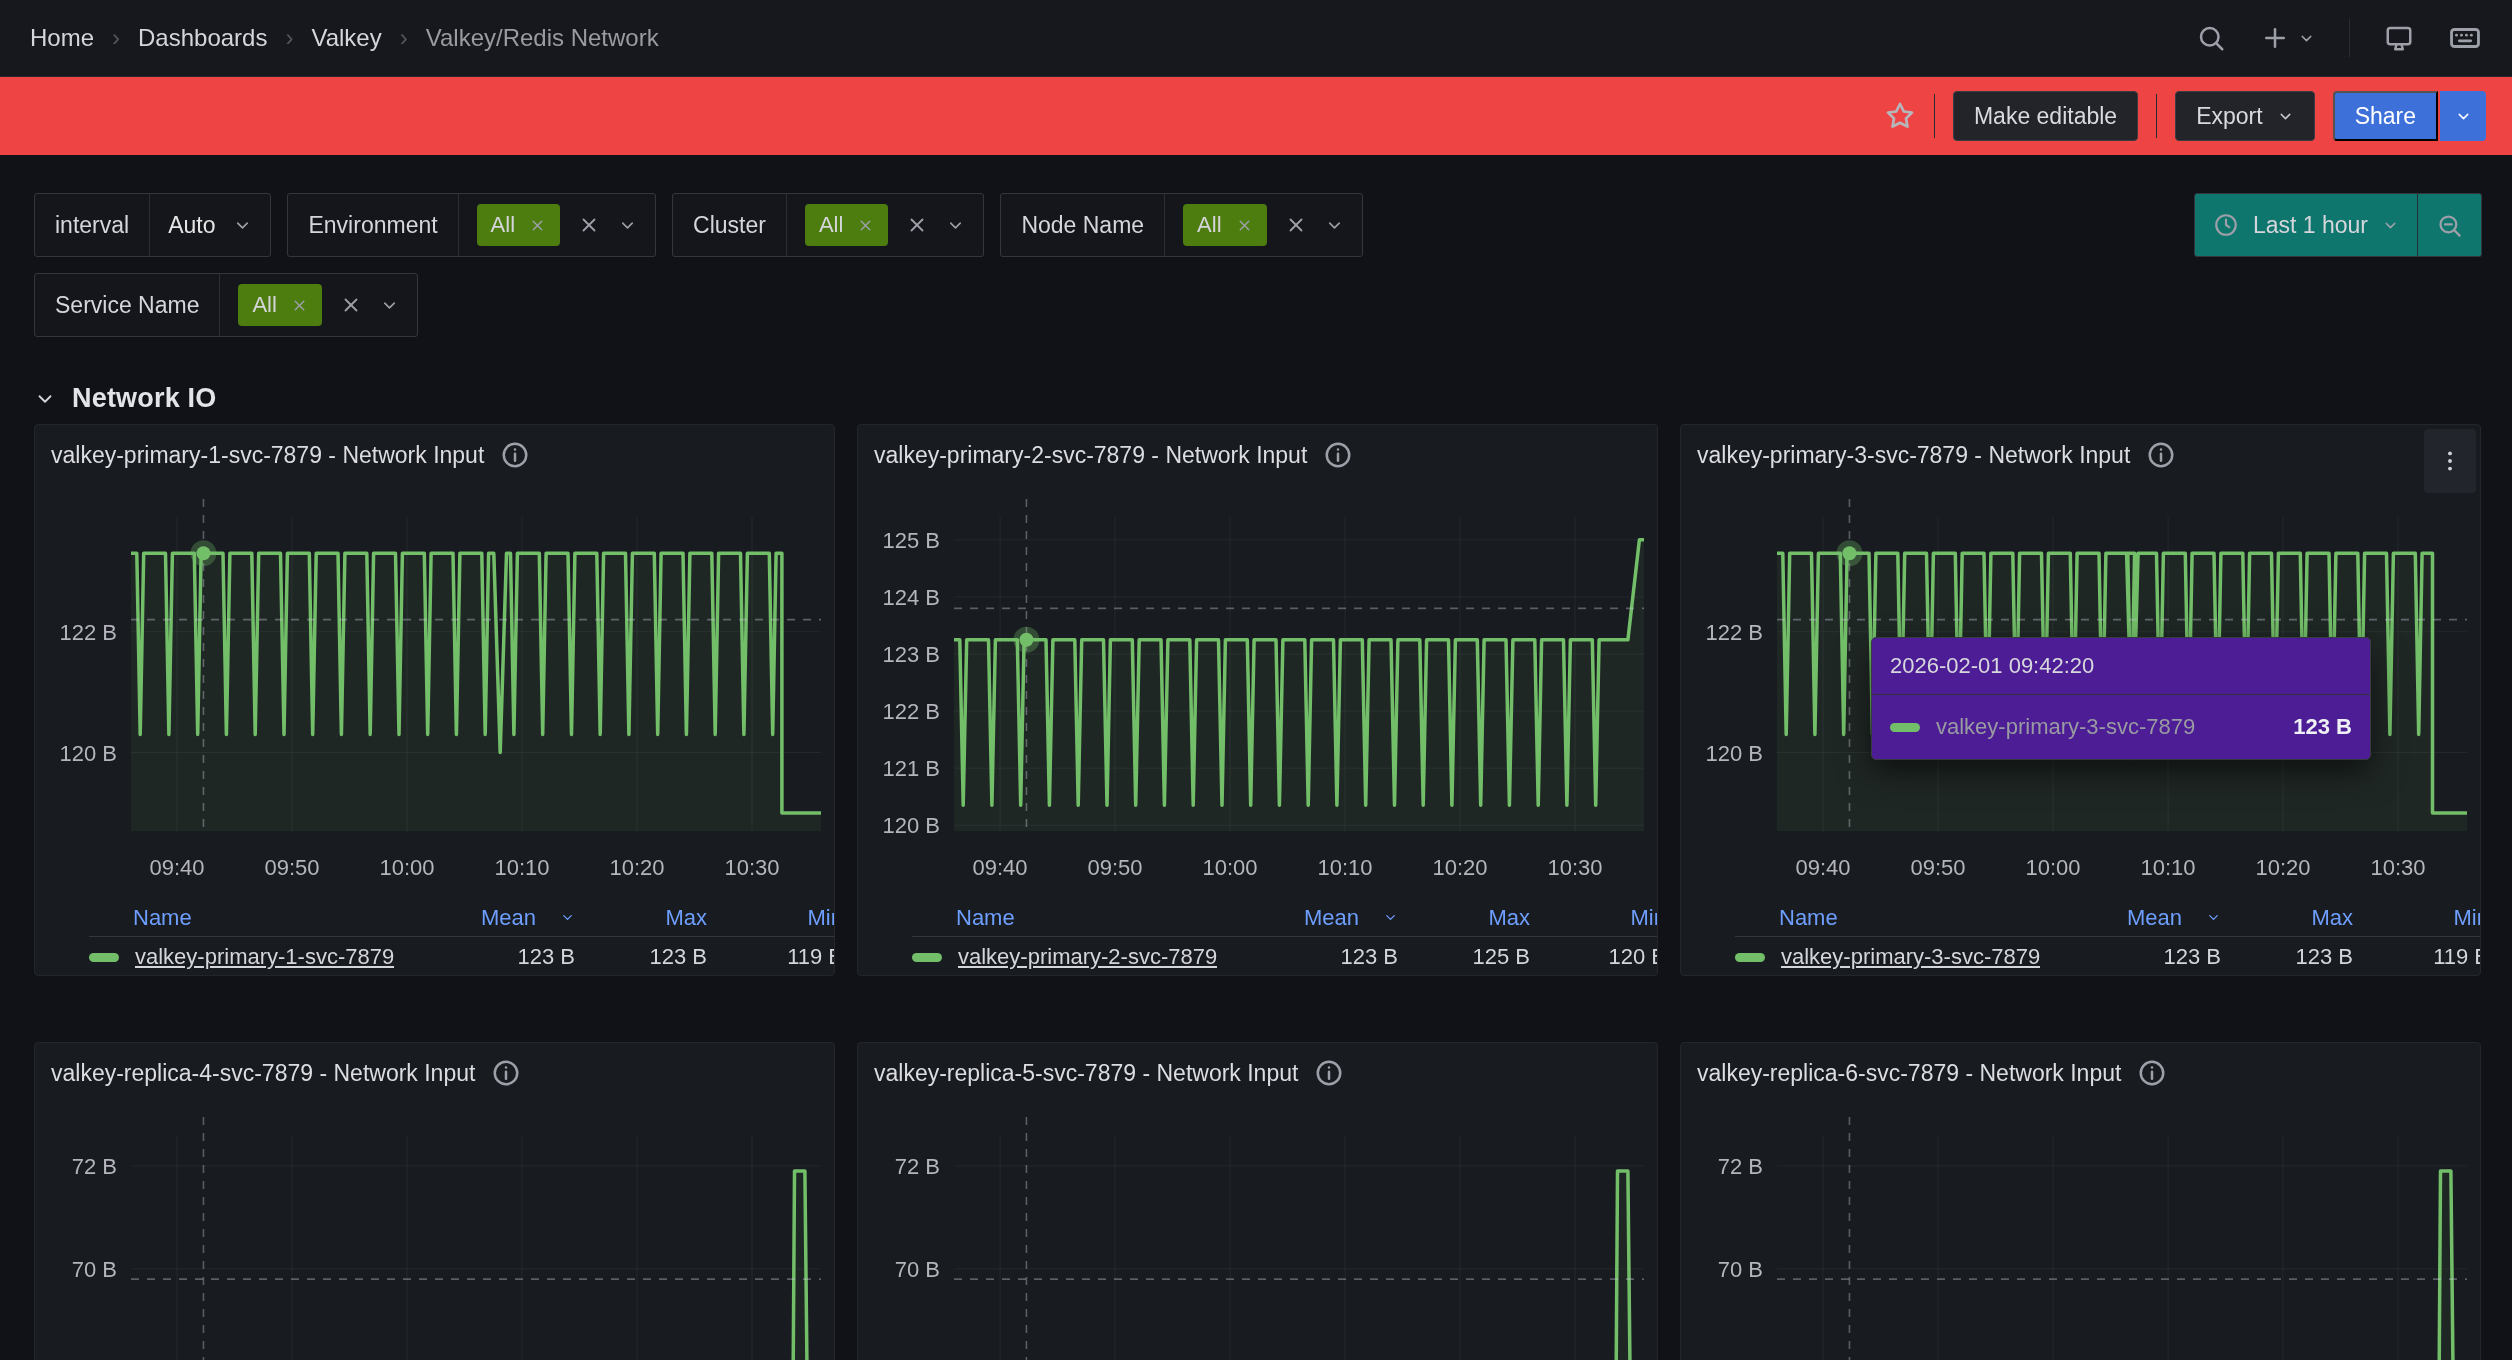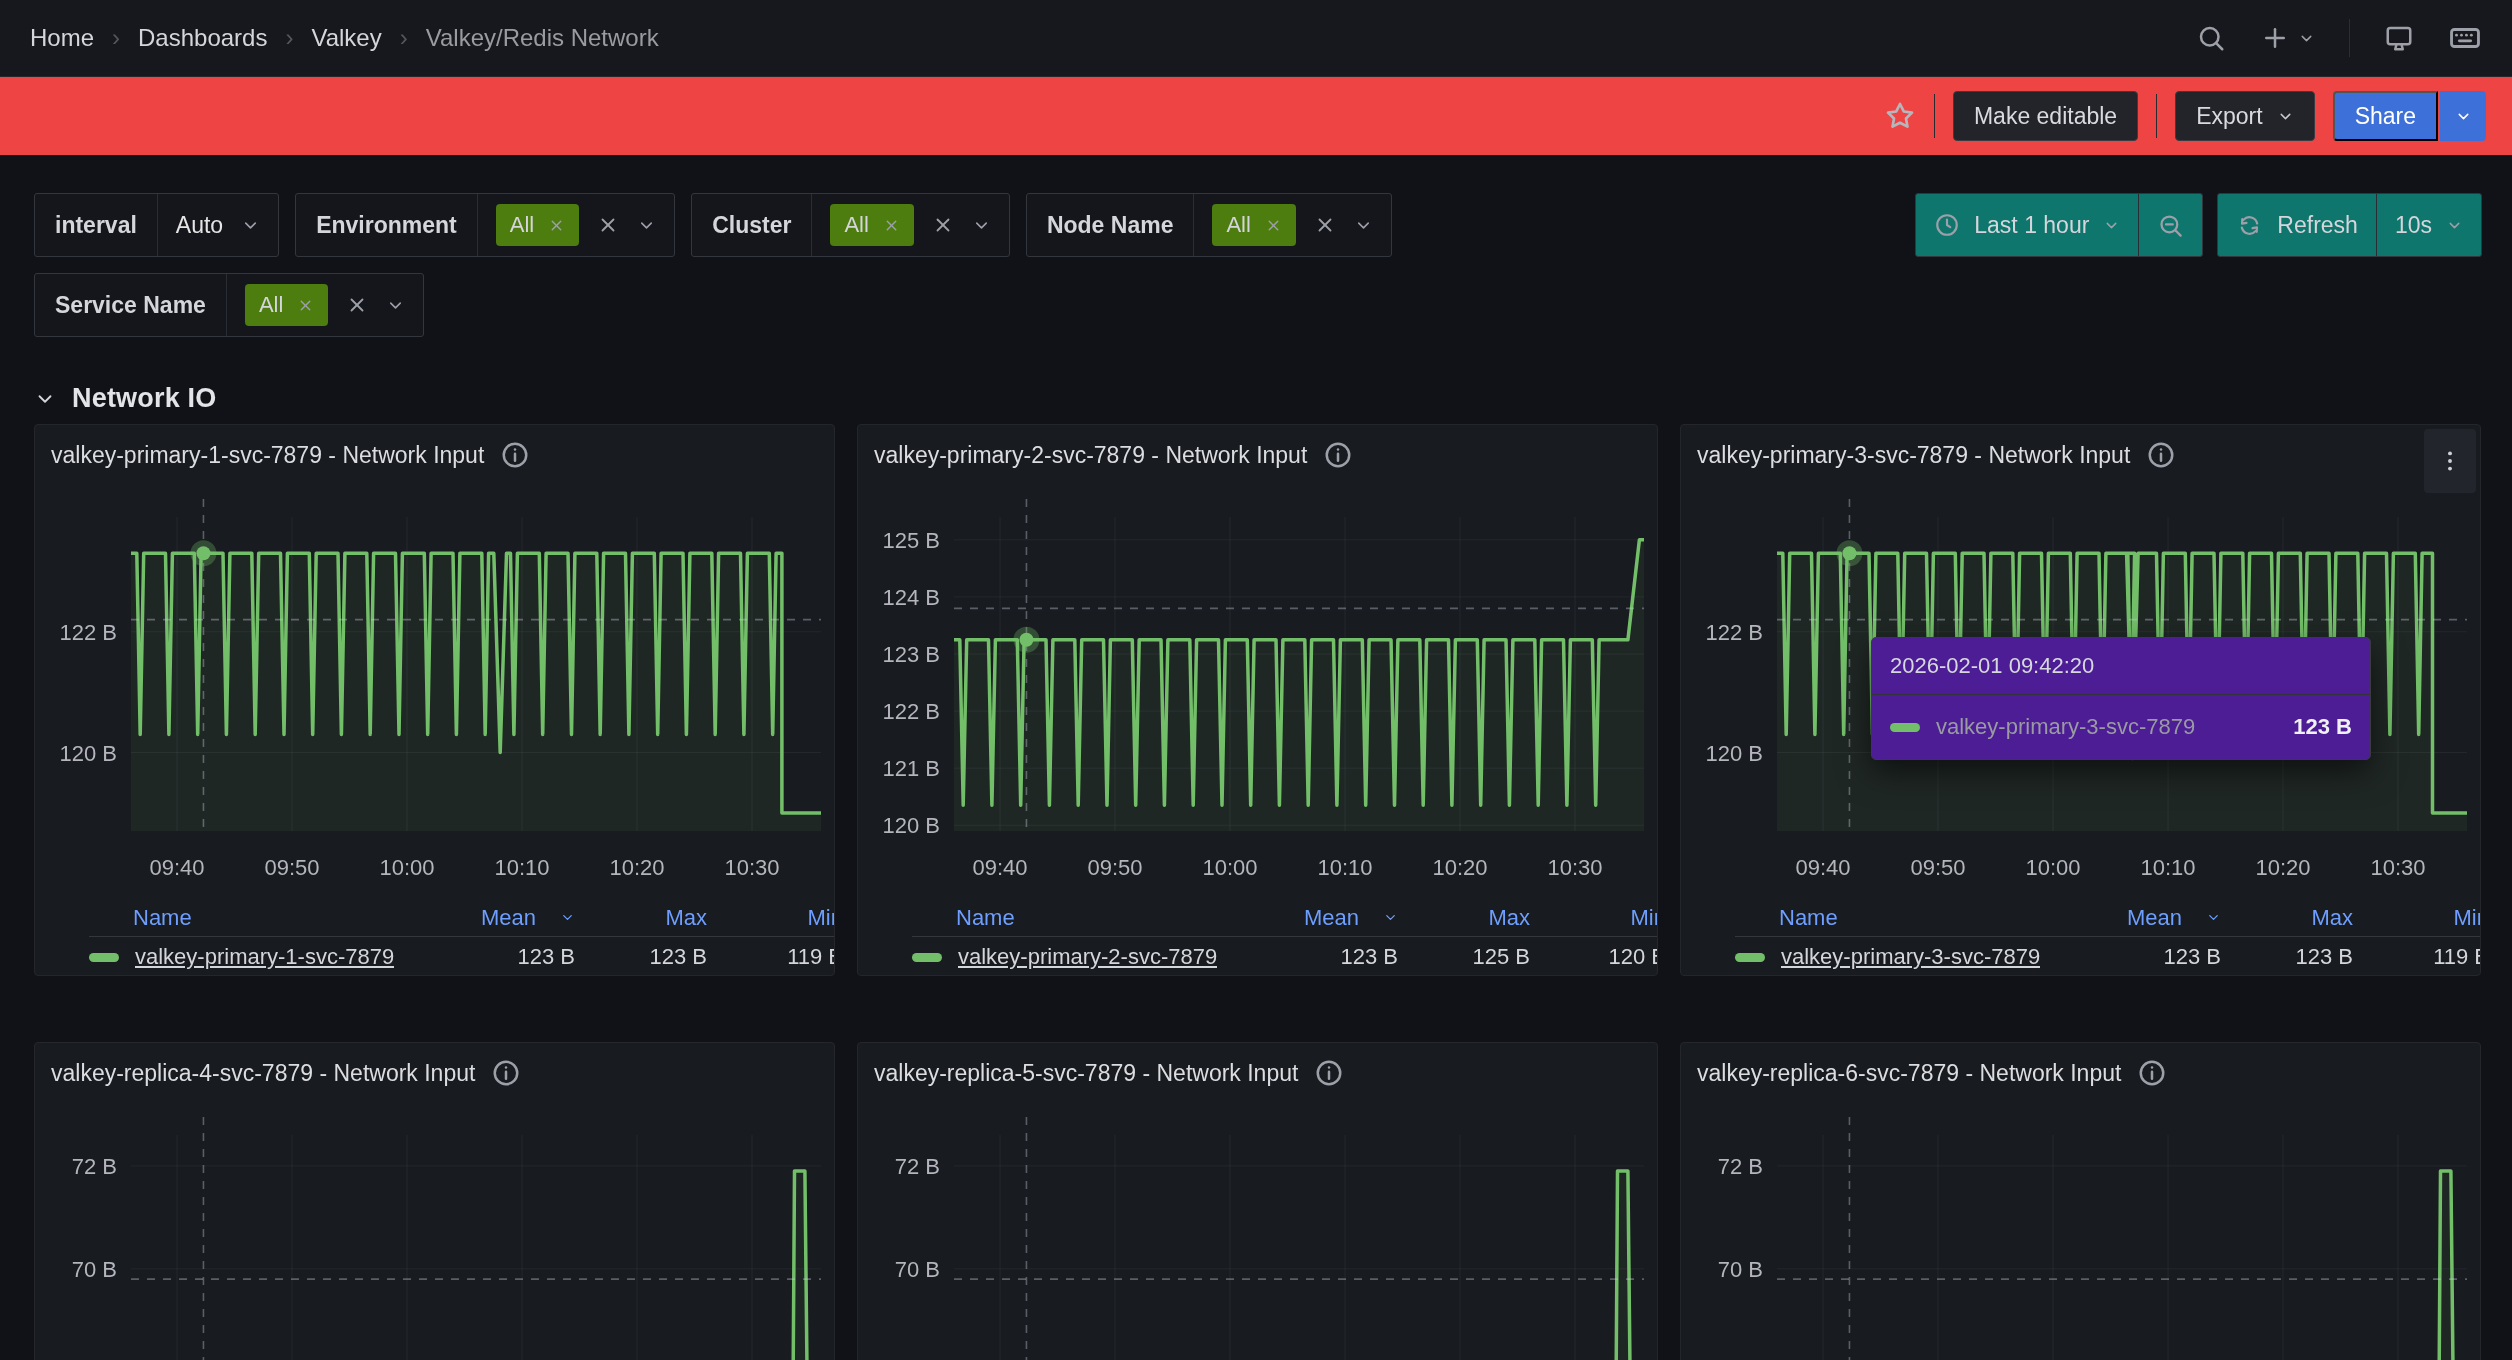--- a/index.html
+++ b/index.html
@@ -45,21 +45,21 @@
   .btn-secondary .chev { stroke:#c9cad0; }
 
   
   .filters { padding:38px 30px 0 34px; display:flex; flex-direction:column; gap:16px; }
   .filter-row { display:flex; align-items:flex-start; gap:16px; }
   .filter {
     display:flex; align-items:stretch; height:64px; background:#15161b;
     border:1px solid #34363e; border-radius:3px;
   }
   .filter-label {
-    display:flex; align-items:center; padding:0 20px; font-size:23px; font-weight:700;
+    display:flex; align-items:center; padding:0 20px; font-size:23px; font-weight:400;
     color:#d5d6db; border-right:1px solid #2b2d34; white-space:nowrap;
   }
   .filter-value { display:flex; align-items:center; gap:18px; padding:0 18px; }
   .plain-value { font-size:23px; color:#e5e5e5; font-weight:500; }
   .chip {
     display:flex; align-items:center; gap:14px; background:#4d7c0f; border-radius:4px;
     padding:8px 14px; font-size:22px; color:#d5d6db; cursor:pointer;
   }
   .time-controls { margin-left:auto; display:flex; align-items:center; gap:14px; }
   .tc-group { display:flex; align-items:stretch; height:64px; background:#0f766e; border:1px solid #34363e; border-radius:3px; }
@@ -273,38 +273,20 @@
           <svg class="icon" width="17" height="17" viewBox="0 0 24 24">
               <polyline points="6,9 12,15 18,9"></polyline>
             </svg>
         </span>
         <span class="tc-sep"></span>
         <span class="tc-section">
           <svg class="icon" width="27" height="27" viewBox="0 0 24 24">
               <circle cx="11" cy="11" r="7"></circle>
               <line x1="8" y1="11" x2="14" y2="11"></line>
               <line x1="16.5" y1="16.5" x2="21" y2="21"></line>
-            </svg>
-        </span>
-      </div>
-      <div class="tc-group">
-        <span class="tc-section">
-          <svg class="icon" width="27" height="27" viewBox="0 0 24 24">
-            <path d="M5.2 13.8a7 7 0 0 0 12.1 3.2"></path>
-              <polyline points="18.4,17.6 18.6,13.6 14.7,14.4"></polyline>
-            <path d="M18.8 10.2A7 7 0 0 0 6.7 7"></path>
-              <polyline points="5.6,6.4 5.4,10.4 9.3,9.6"></polyline>
-          </svg>
-          <span>Refresh</span>
-        </span>
-        <span class="tc-sep"></span>
-        <span class="tc-section">
-          <span>10s</span>
-          <svg class="icon" width="17" height="17" viewBox="0 0 24 24">
-              <polyline points="6,9 12,15 18,9"></polyline>
             </svg>
         </span>
       </div>
     </div>
   </div>
 
   <div class="filter-row">
     <div class="filter">
       <span class="filter-label">Service Name</span>
       <span class="filter-value">

